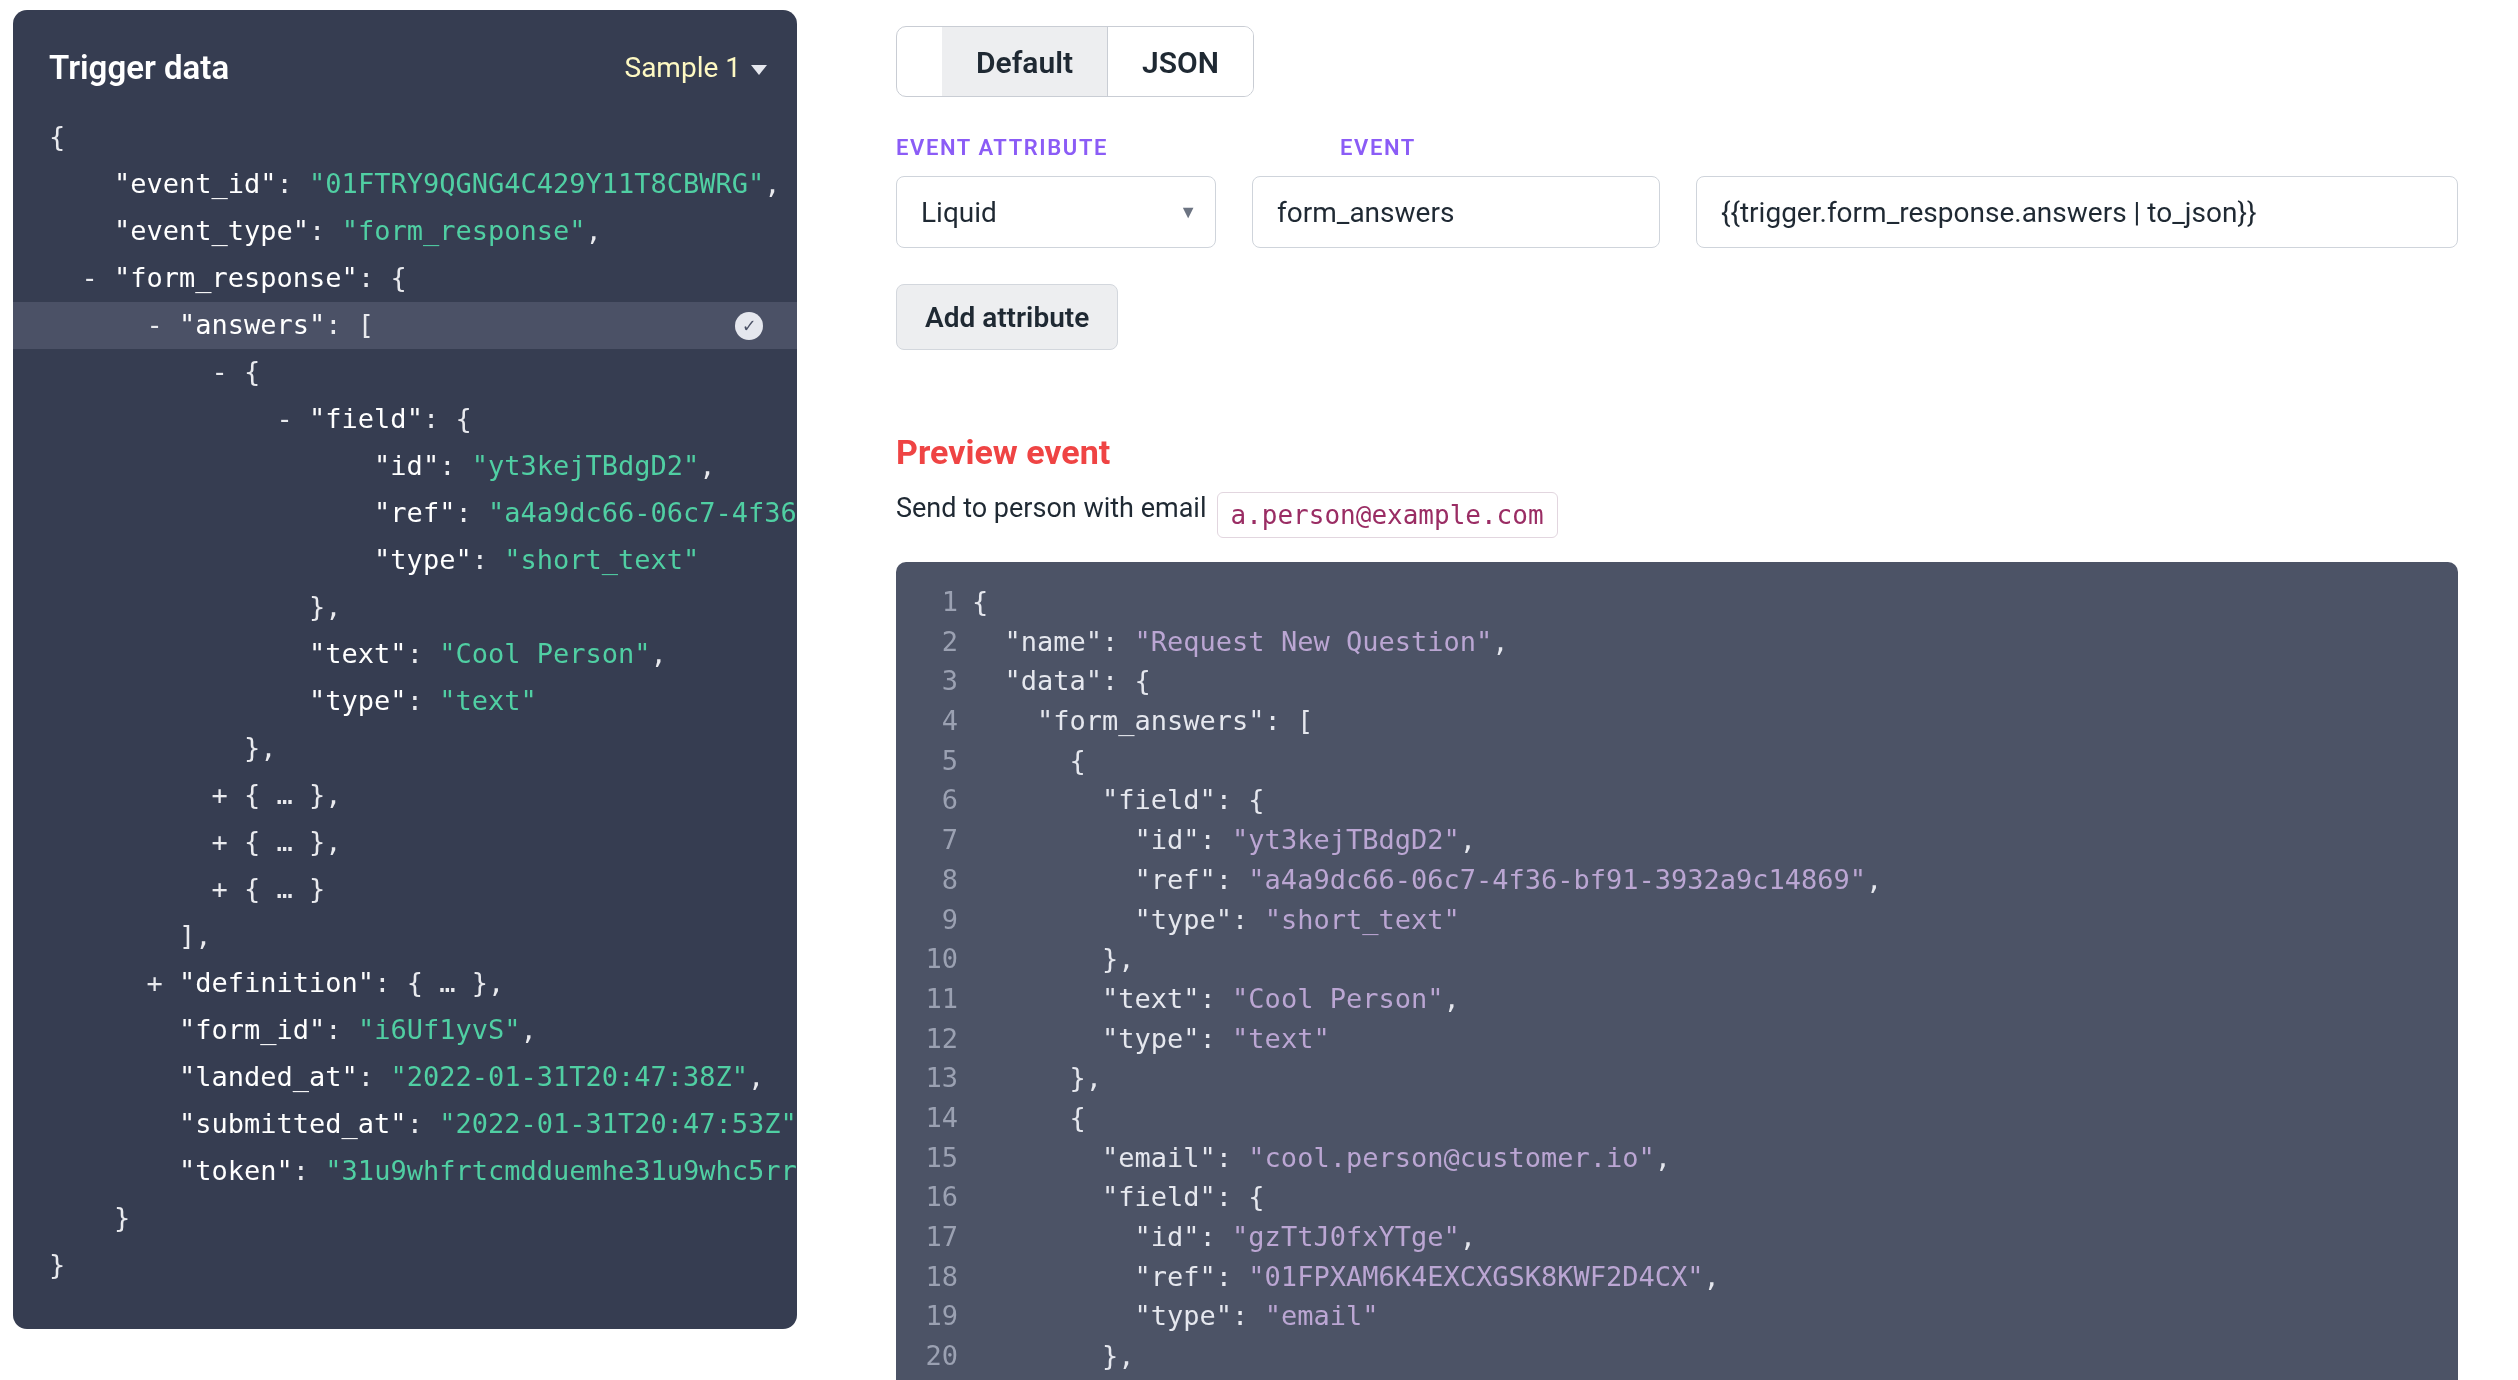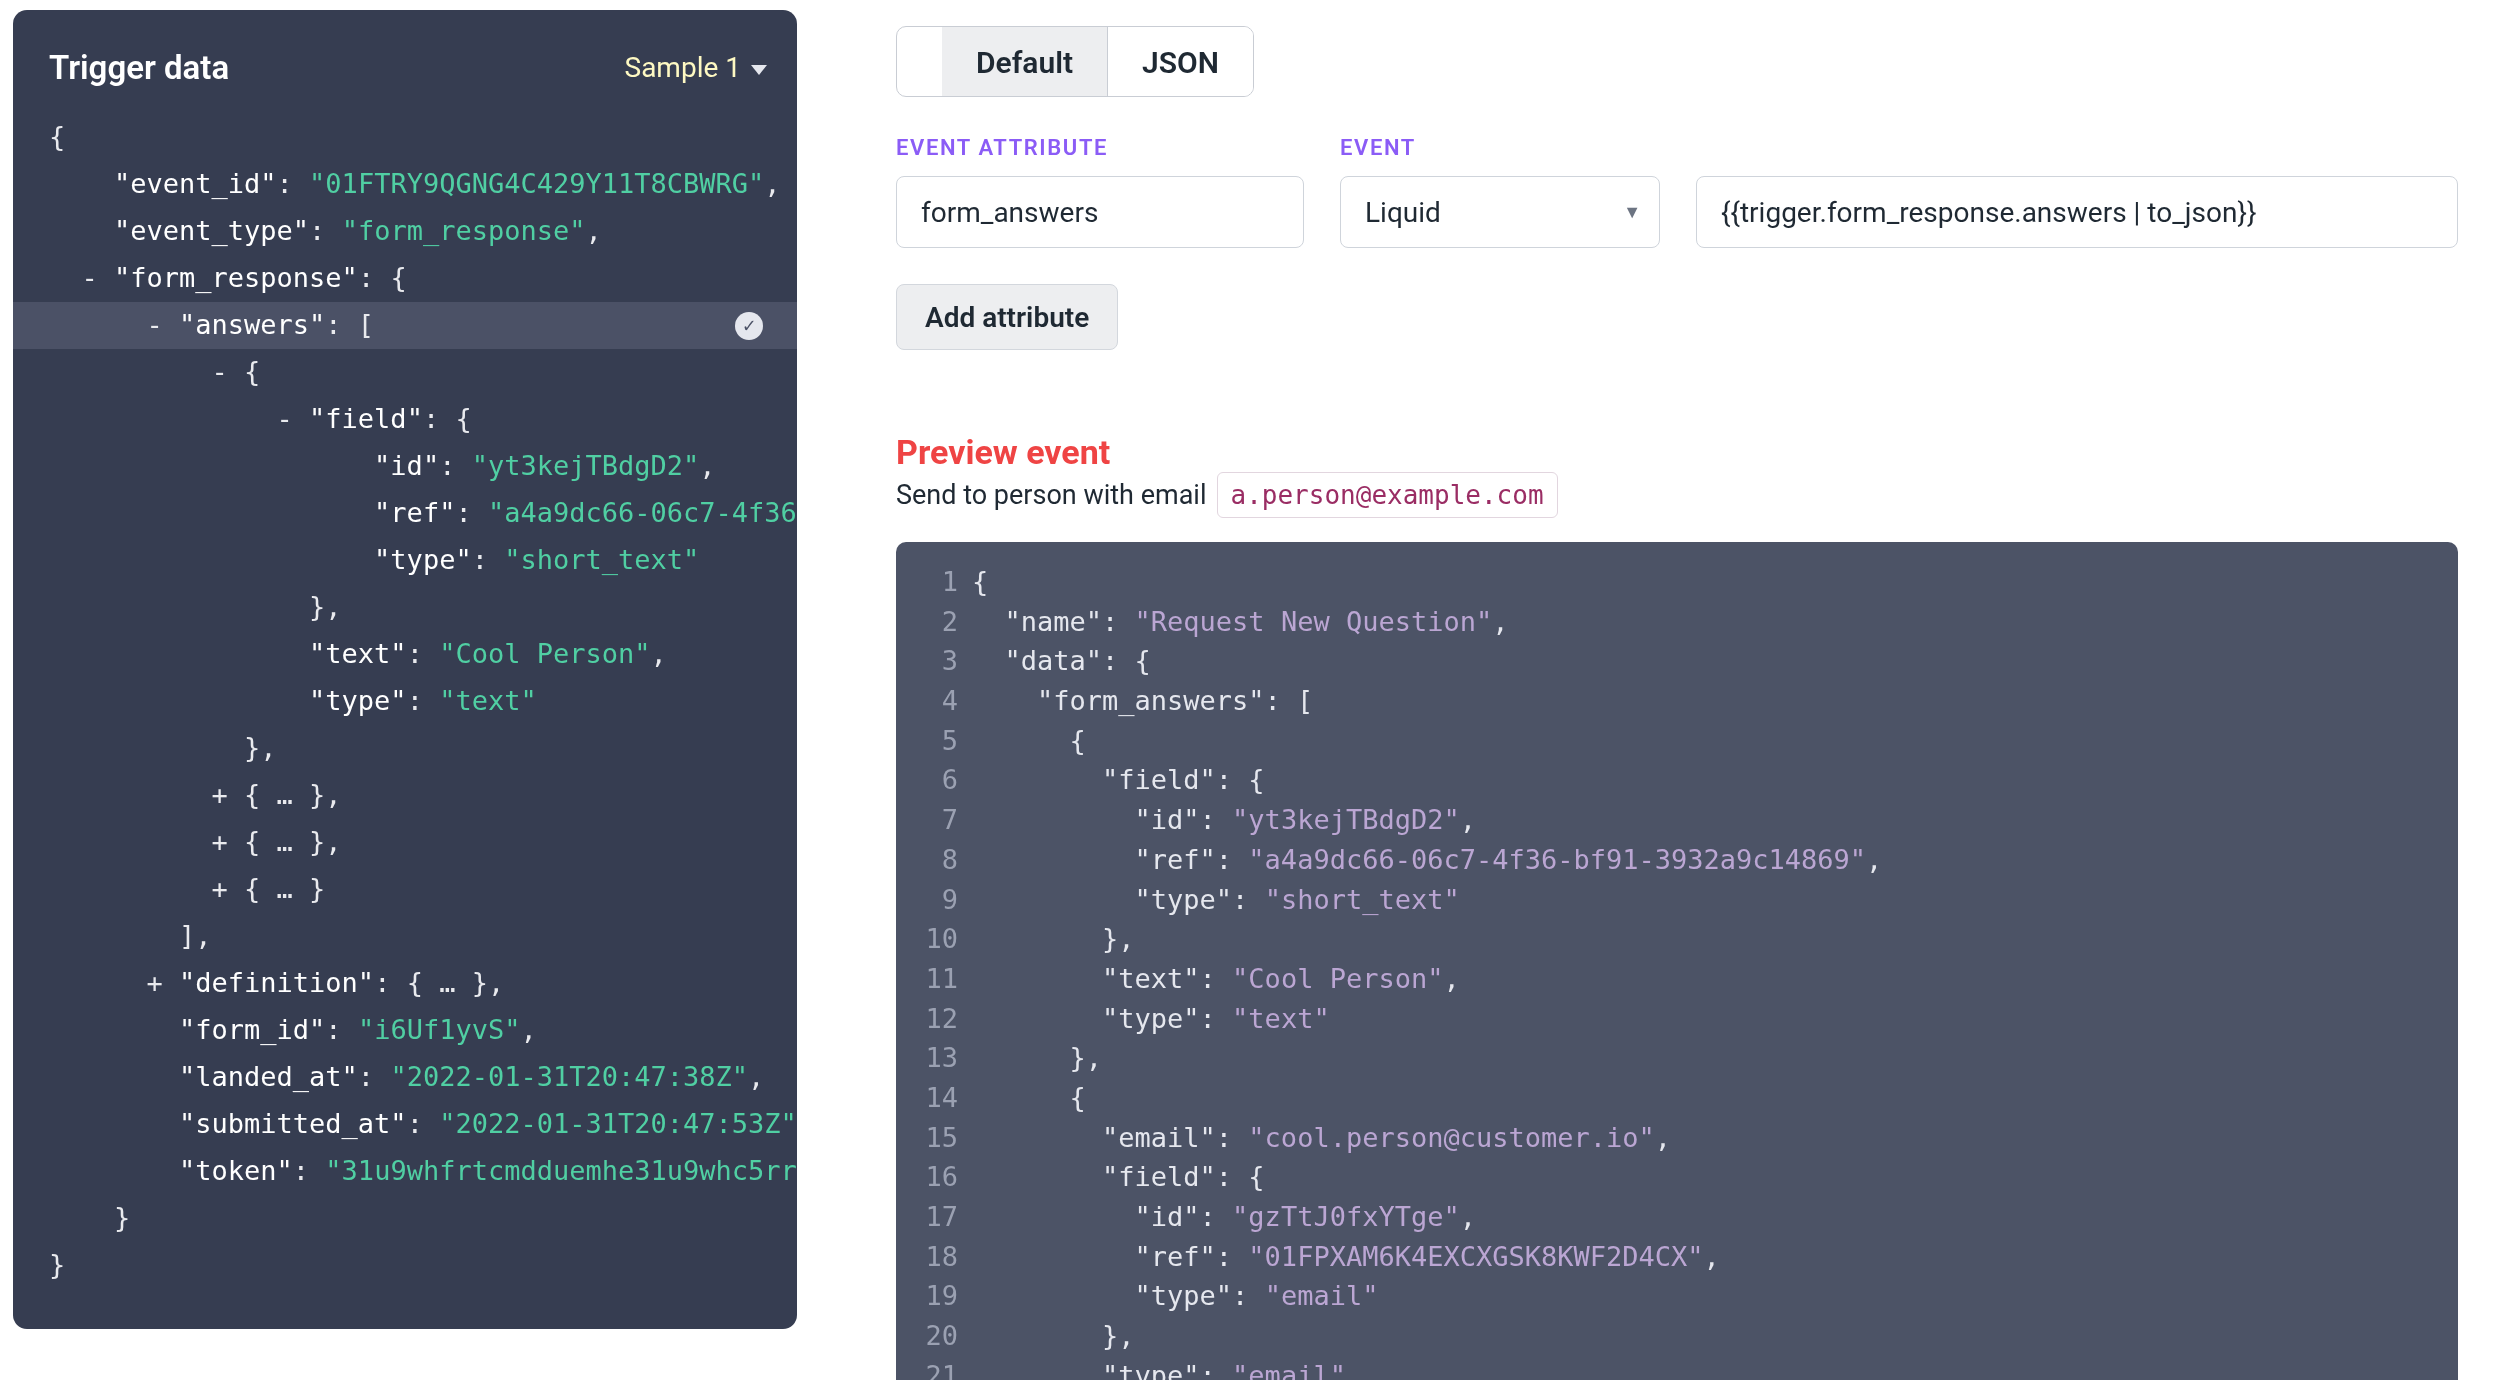--- a/index.html
+++ b/index.html
@@ -141,21 +141,21 @@
     color: #1f2933;
     cursor: pointer;
     margin-top: 36px;
   }
   .preview-title {
     margin-top: 82px;
     font-size: 34px;
     font-weight: 700;
     color: #ef4444;
   }
-  .send-line { font-size: 27px; color: #1f2933; display: flex; align-items: center; flex-wrap: wrap; }
+  .send-line { margin-top: 20px; font-size: 27px; color: #1f2933; display: flex; flex-wrap: wrap; }
   .badge {
     display: inline-block;
     border: 1px solid #e2d6df;
     border-radius: 6px;
     padding: 7px 13px;
     font-family: ui-monospace, Menlo, Consolas, monospace;
     font-size: 26px;
     color: #9a2d64;
     margin-left: 10px;
   }
@@ -254,25 +254,25 @@
       <div class="tab active">Default</div>
       <div class="tab">JSON</div>
     </div>
 
     <div class="labels">
       <div class="col-label c1">EVENT ATTRIBUTE</div>
       <div class="col-label">EVENT</div>
     </div>
 
     <div class="row-inputs">
-      <div class="input c1">form_answers</div>
       <div class="input c2">
         <span>Liquid</span>
         <span class="dd">▼</span>
       </div>
+      <div class="input c1">form_answers</div>
       <div class="input c3">{{trigger.form_response.answers | to_json}}</div>
     </div>
 
     <div class="btn">Add attribute</div>
 
     <div class="preview-title">Preview event</div>
 
     <div class="send-line">
       <span>Send to person with email</span>
       <span class="badge">a.person@example.com</span>

